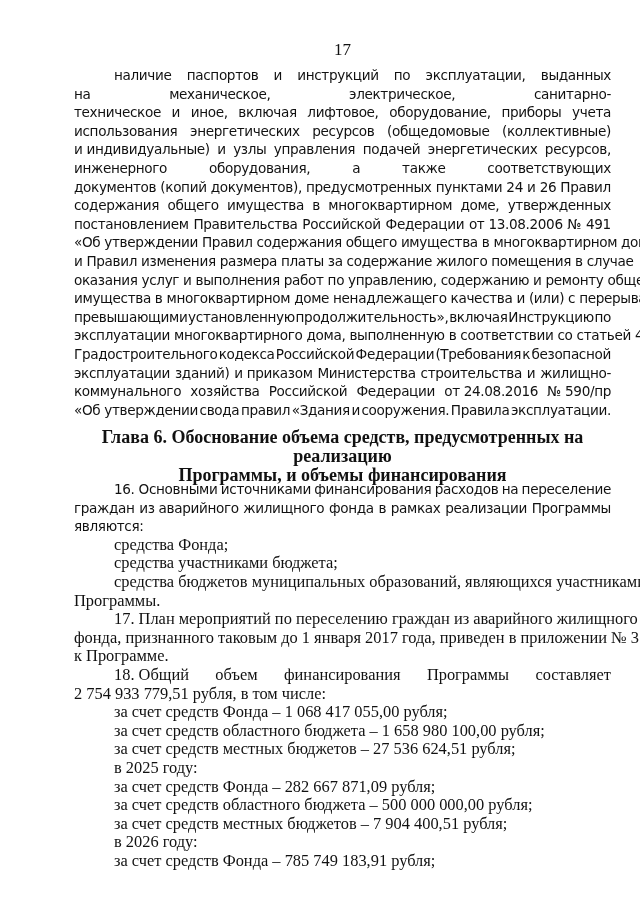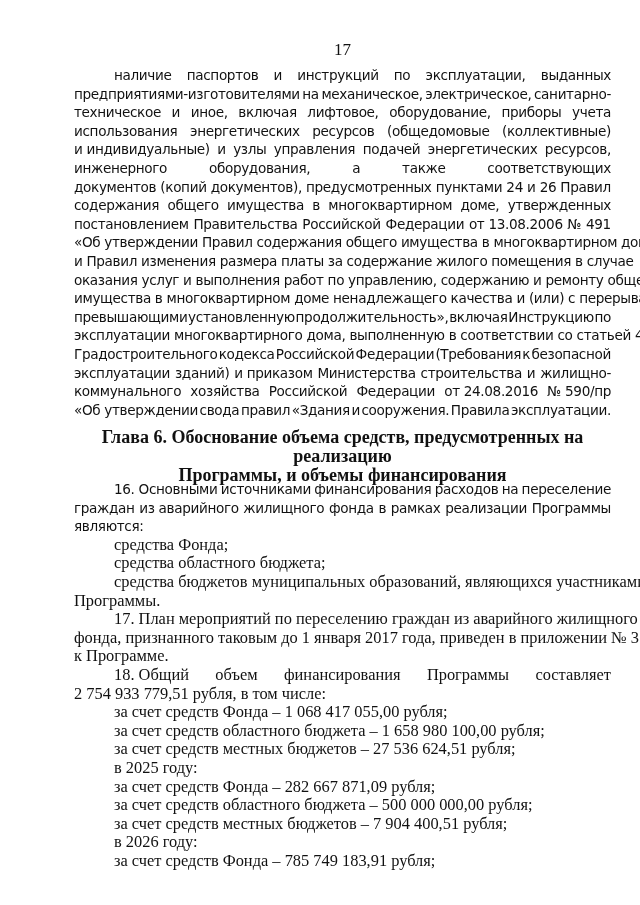--- a/index.html
+++ b/index.html
@@ -28,21 +28,20 @@
       <div class="line indent">
         <span>наличие</span>
         <span>паспортов</span>
         <span>и</span>
         <span>инструкций</span>
         <span>по</span>
         <span>эксплуатации,</span>
         <span>выданных</span>
       </div>
       <div class="line">
-        <span>предприятиями-изготовителями</span>
         <span>на</span>
         <span>механическое,</span>
         <span>электрическое,</span>
         <span>санитарно-</span>
       </div>
       <div class="line">
         <span>техническое</span>
         <span>и</span>
         <span>иное,</span>
         <span>включая</span>
@@ -186,21 +185,21 @@
         <span>в</span>
         <span>рамках</span>
         <span>реализации</span>
         <span>Программы</span>
       </div>
       <div class="line last">
         <span>являются:</span>
       </div>
     </div>
   <div class="serif item" style="top:535.8px;">средства Фонда;</div>
-  <div class="serif item" style="top:554.4px;">средства областного бюджета;</div>
+  <div class="serif item" style="top:554.4px;">средства участниками бюджета;</div>
   <div class="serif item" style="top:573px; left:40px; width:497px; display:flex; justify-content:space-between;">
     <span>средства бюджетов муниципальных образований, являющихся участниками</span>
   </div>
   <div class="serif item" style="top:591.6px; left:0;">Программы.</div>
 
   <div class="block serif" id="p17" style="top:610.2px;">
       <div class="line indent last">
         <span>17. План мероприятий по переселению граждан из аварийного жилищного</span>
       </div>
       <div class="line last">

